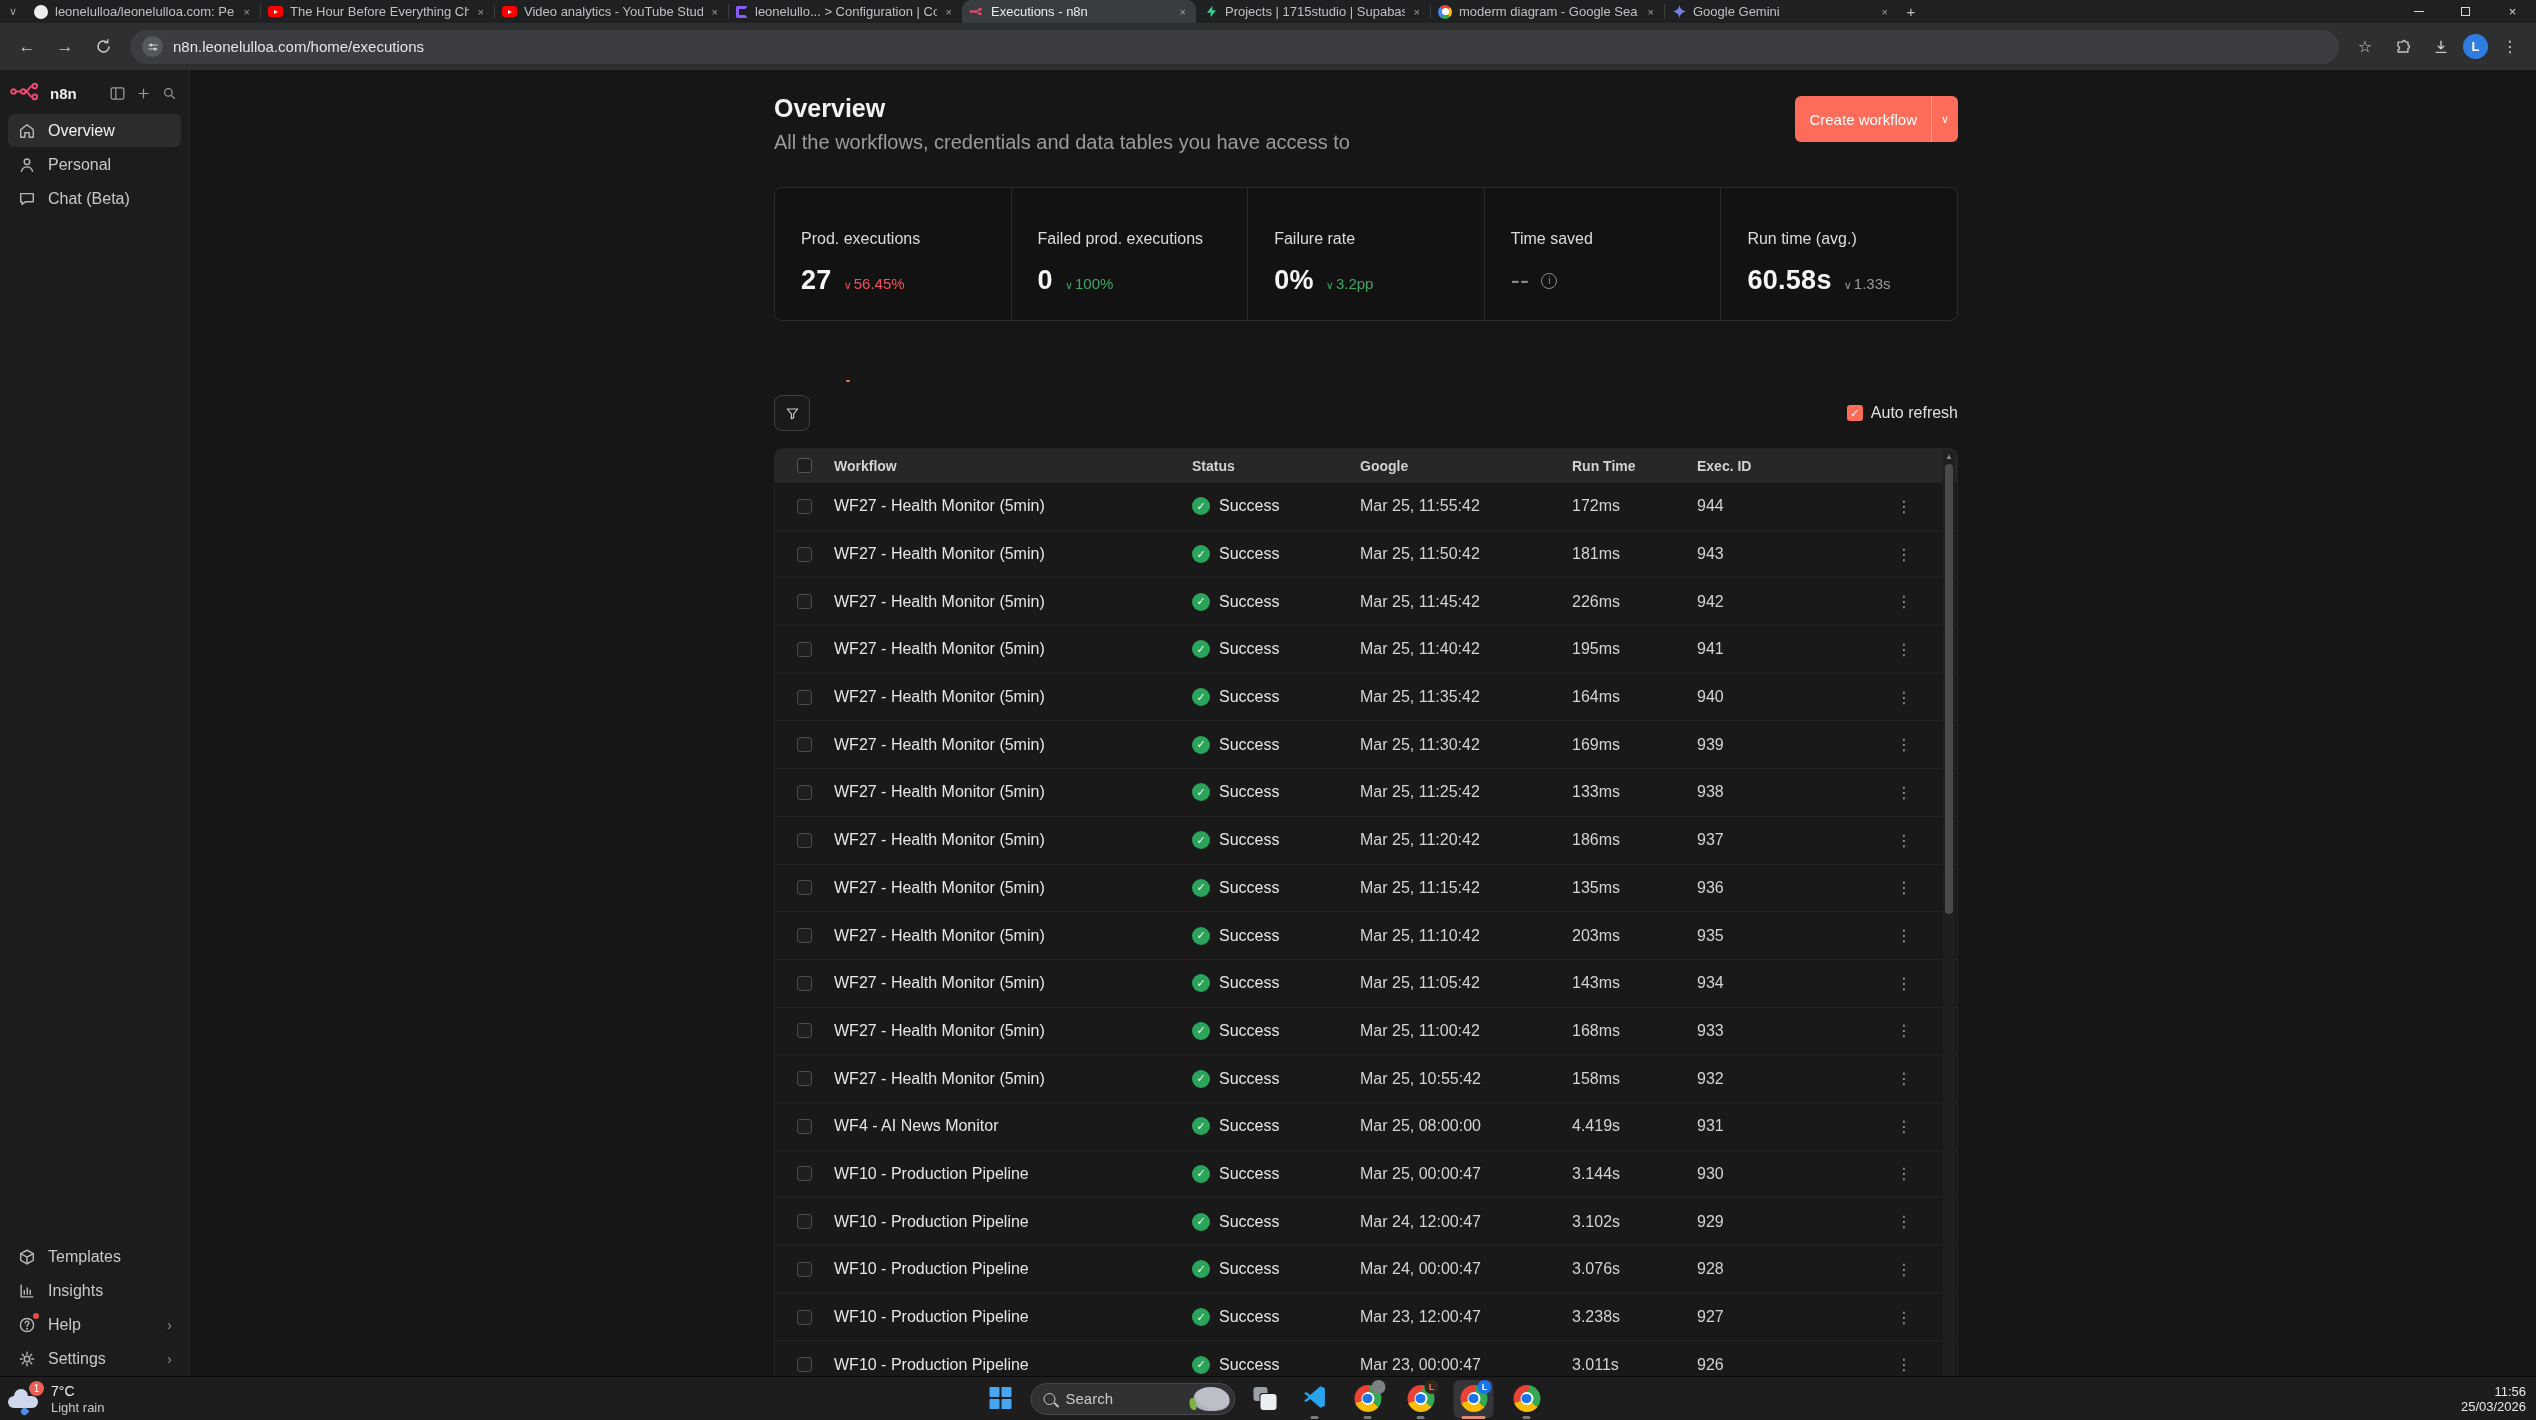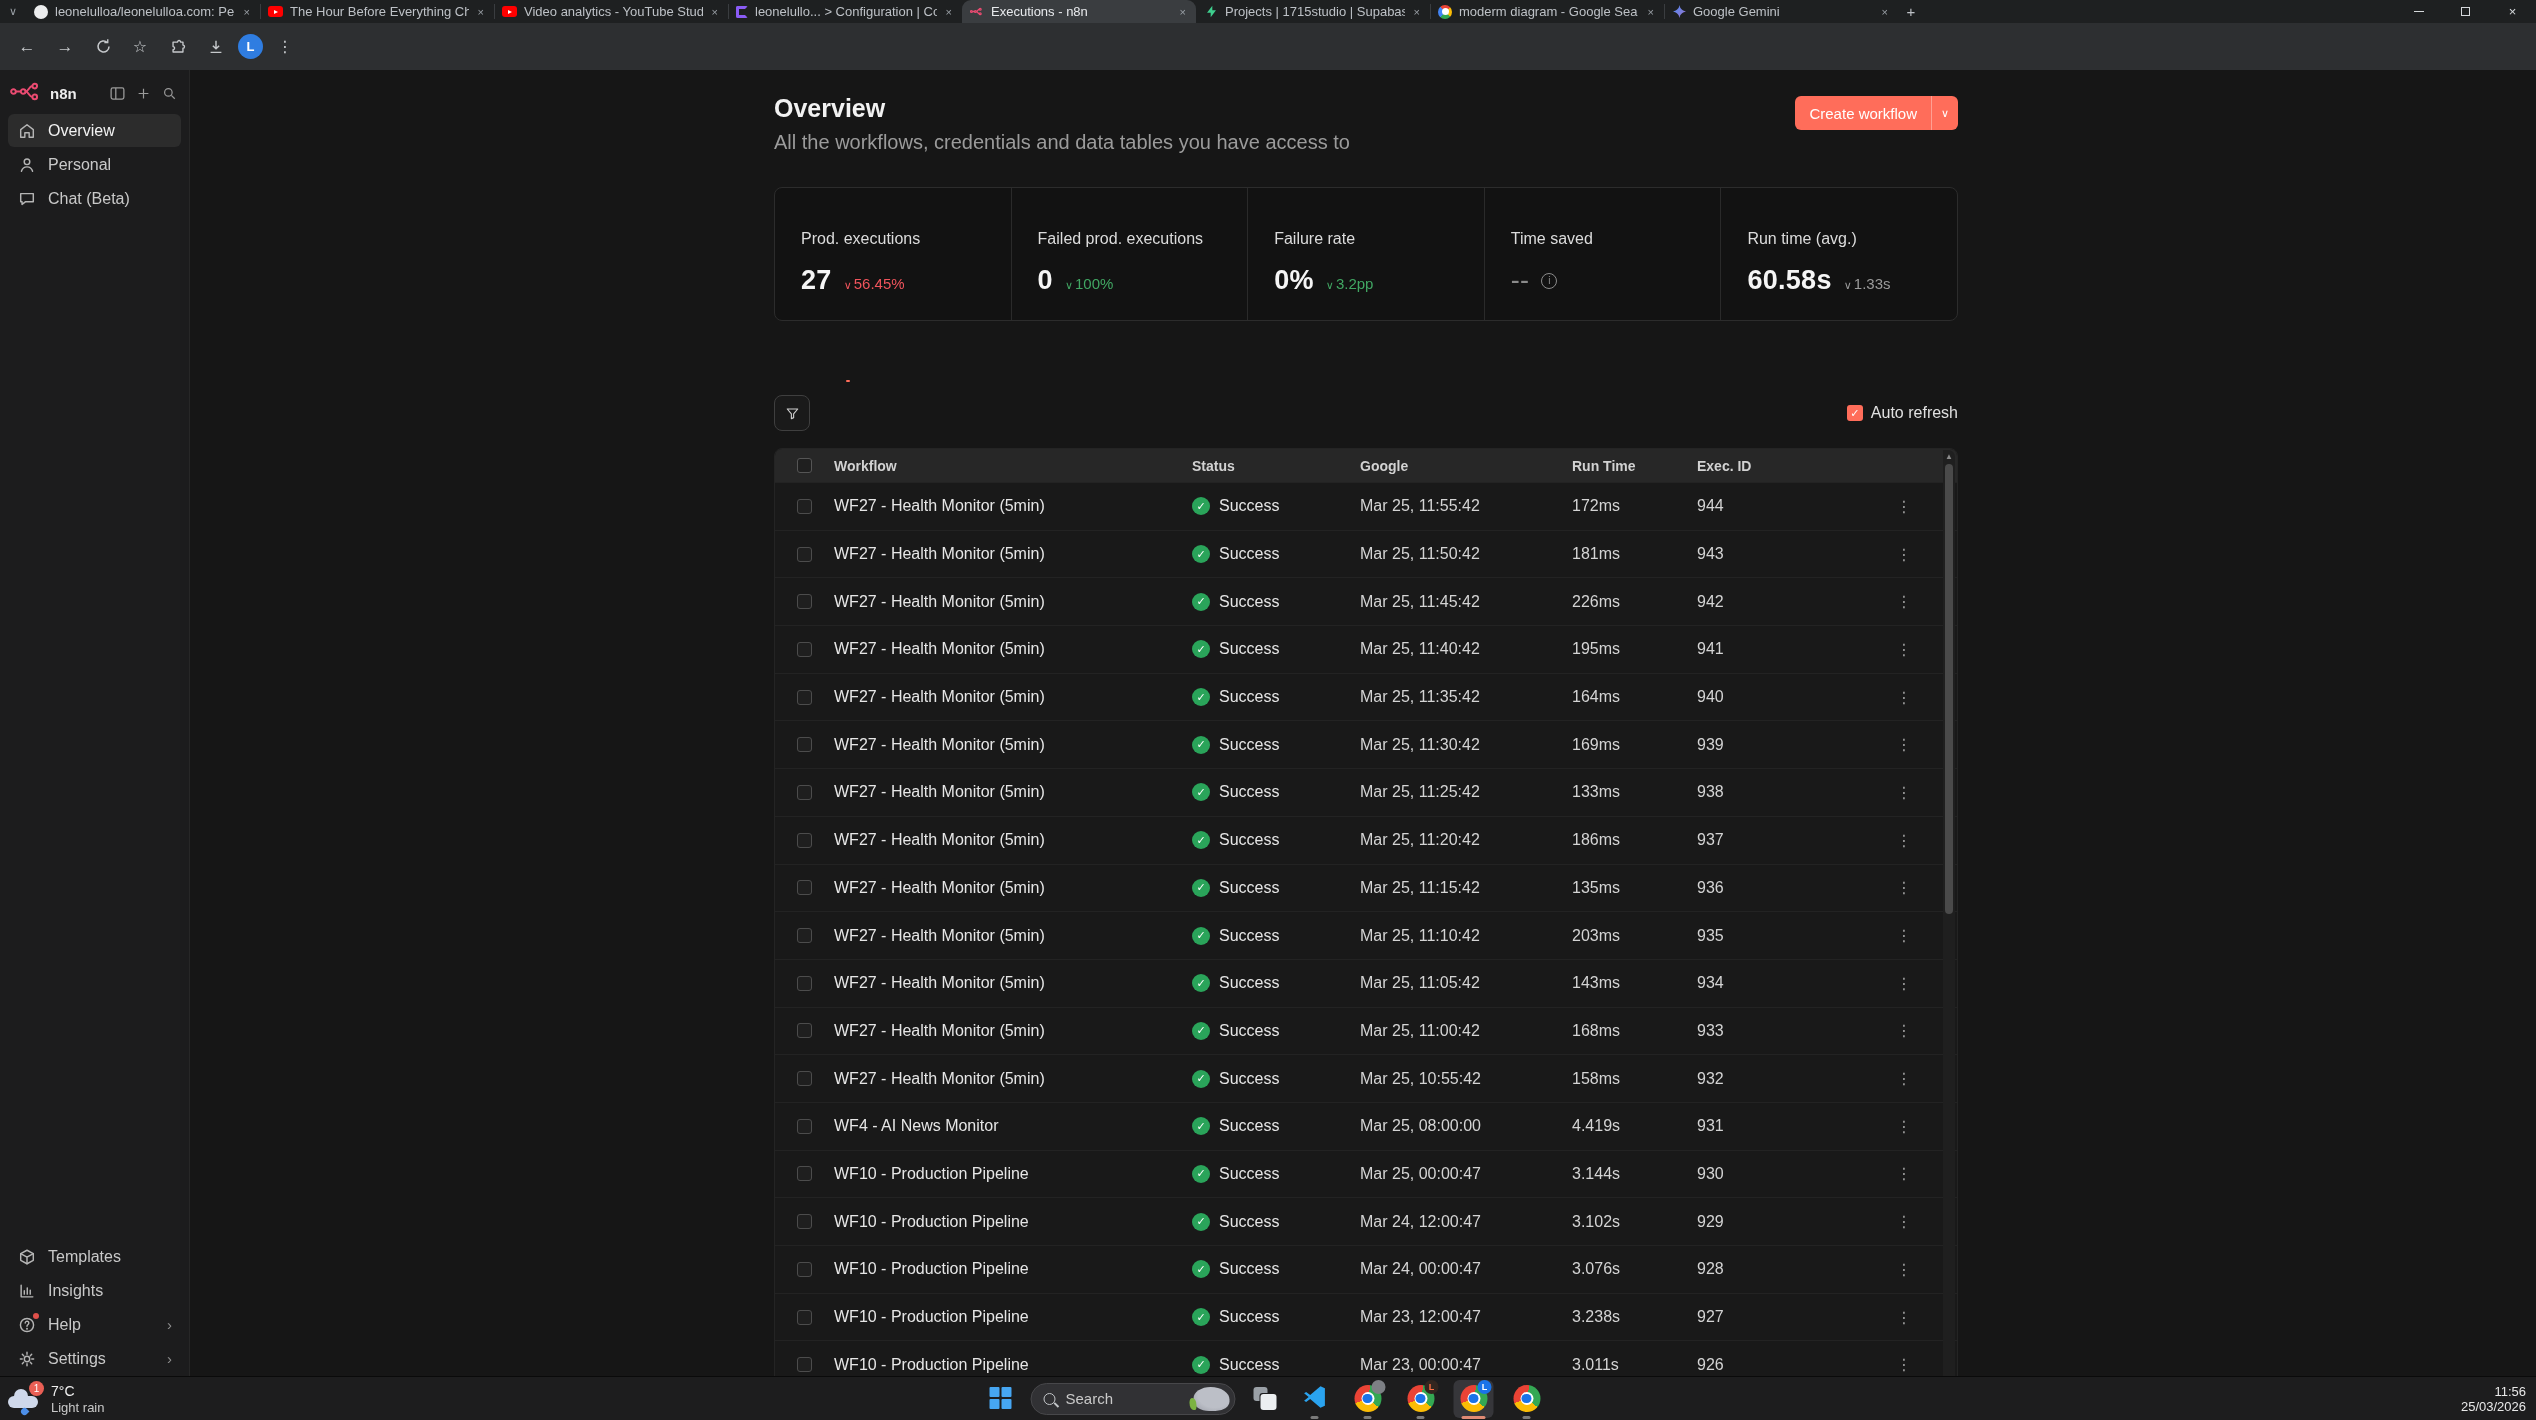--- a/index.html
+++ b/index.html
@@ -55,21 +55,21 @@
   .side-bottom { position:absolute; left:0; right:0; bottom:0; }
   .chev { margin-left:auto; color:#8f8f8f; font-size:15px; }
 
   .main { flex:1; position:relative; overflow:hidden; }
   .content { width:1184px; margin-left:584px; padding-top:24px; }
 
   
   .phead { display:flex; align-items:flex-start; justify-content:space-between; }
   .ptitle { color:#f2f2f2; font-size:25px; font-weight:bold; }
   .psub { color:#9b9b9b; font-size:20px; margin-top:8px; }
-  .createbtn { display:flex; height:34px; border-radius:6px; overflow:hidden; background:#ff6d5a; color:#fff; font-size:15px; margin-top:2px; }
+  .createbtn { display:flex; height:46px; border-radius:6px; overflow:hidden; background:#ff6d5a; color:#fff; font-size:15px; margin-top:2px; }
   .createbtn .cmain { display:flex; align-items:center; padding:0 14px; }
   .createbtn .cdrop { width:27px; display:flex; align-items:center; justify-content:center; border-left:1px solid rgba(255,255,255,.35); font-size:11px; }
 
   
   .stats { display:flex; margin-top:33px; background:#121212; border:1px solid #2c2c2c; border-radius:8px; }
   .stat { flex:1; padding:22px 26px 24px; }
   .stat + .stat { border-left:1px solid #2a2a2a; }
   .slabel { color:#dcdcdc; font-size:16px;margin-top:20px; }
   .svrow { display:flex; align-items:baseline; gap:12px; margin-top:17px; }
   .sval { color:#f5f5f5; font-size:27px; font-weight:bold; letter-spacing:.3px; }
@@ -226,20 +226,30 @@
 
   <div class="toolbar">
     <span class="navbtn">←</span>
     <span class="navbtn">→</span>
     <span class="navbtn">
       <svg width="17" height="17" viewBox="0 0 20 20" fill="none" stroke-width="1.8">
           <path d="M16.5 10a6.5 6.5 0 1 1-2-4.7"></path>
           <path d="M15 1.5v4h-4" stroke-width="1.6"></path>
         </svg>
     </span>
+    <div class="urlpill">
+      <span class="siteinfo">
+        <svg width="12" height="12" viewBox="0 0 12 12" stroke="#d0d3d6" stroke-width="1.2">
+            <path d="M1.5 4h9M1.5 8h9"></path>
+            <circle cx="4" cy="4" r="1.5" fill="#d0d3d6" stroke="none"></circle>
+            <circle cx="8" cy="8" r="1.5" fill="#d0d3d6" stroke="none"></circle>
+          </svg>
+      </span>
+      <span class="url">n8n.leonelulloa.com/home/executions</span>
+    </div>
     <div class="toolicons">
       <span class="toolbtn">☆</span>
       <span class="toolbtn">
         <svg width="18" height="18" viewBox="0 0 20 20" fill="none" stroke="#c6c9cc" stroke-width="1.5">
             <path d="M7.5 4.5h2a1.7 1.7 0 1 1 3.4 0h2.6v3.4a1.7 1.7 0 1 1 0 3.4v4.2H4.5v-2.6a1.7 1.7 0 1 0 0-3.4V4.5z" stroke-linejoin="round"></path>
           </svg>
       </span>
       <span class="toolbtn">
         <svg width="18" height="18" viewBox="0 0 20 20" fill="none" stroke="#c6c9cc" stroke-width="1.6">
             <path d="M10 3v8M6.5 8.5 10 12l3.5-3.5M4 16h12"></path>

